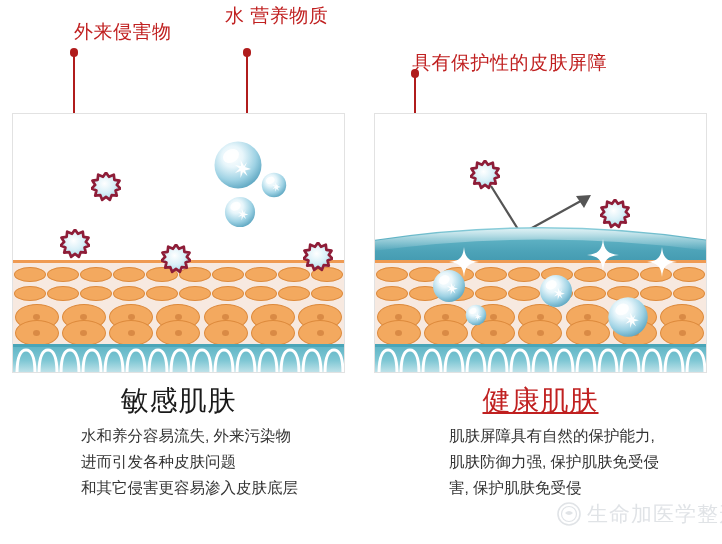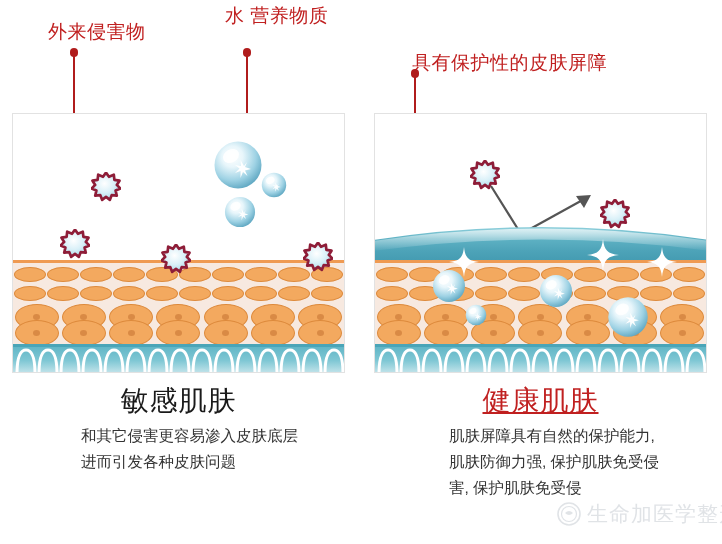--- a/index.html
+++ b/index.html
@@ -18,21 +18,21 @@
 
   
   .callout-label {
     position: absolute;
     color: #c02020;
     font-size: 19px;
     line-height: 1;
     white-space: nowrap;
     letter-spacing: 0.5px;
   }
-  #label-invaders   { left: 48px;  top: 22px; text-align: right; }
+  #label-invaders   { left: 74px;  top: 22px; text-align: right; }
   #label-water      { left: 225px; top: 6px; }
   #label-barrier    { left: 412px; top: 53px; }
 
   .leader {
     position: absolute;
     width: 2px;
     background: #b01c1c;
   }
   .leader::before {
     content: "";
@@ -516,22 +516,23 @@
         <path d="M290 30 Q290 6 299 6 Q308 6 308 30"></path>
         <path d="M312 30 Q312 6 321 6 Q330 6 330 30"></path>
       </g>
     </svg>
   </div>
 </div>
 
 <div class="caption-block" id="caption-left">
   <div class="caption-title">敏感肌肤</div>
   <ul class="caption-body">
+    <li>水和养分容易流失, 外来污染物</li>
+    <li>进而引发各种皮肤问题</li>
     <li>和其它侵害更容易渗入皮肤底层</li>
-    <li>进而引发各种皮肤问题</li>
   </ul>
 </div>
 
 <div class="caption-block" id="caption-right">
   <div class="caption-title">健康肌肤</div>
   <ul class="caption-body">
     <li>肌肤屏障具有自然的保护能力,</li>
     <li>肌肤防御力强, 保护肌肤免受侵</li>
     <li>害, 保护肌肤免受侵</li>
   </ul>

